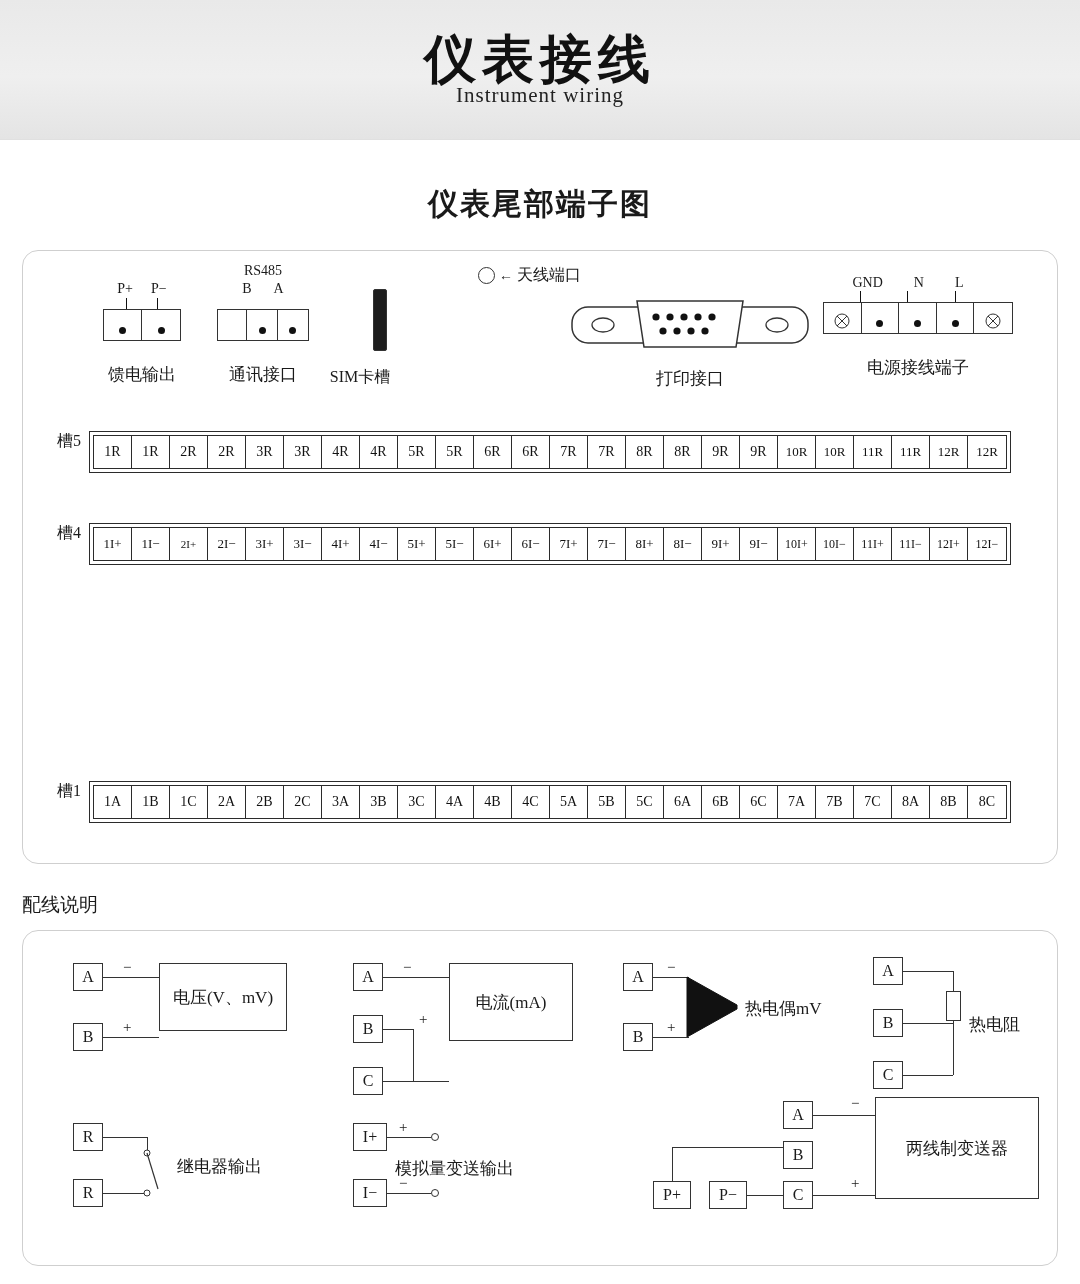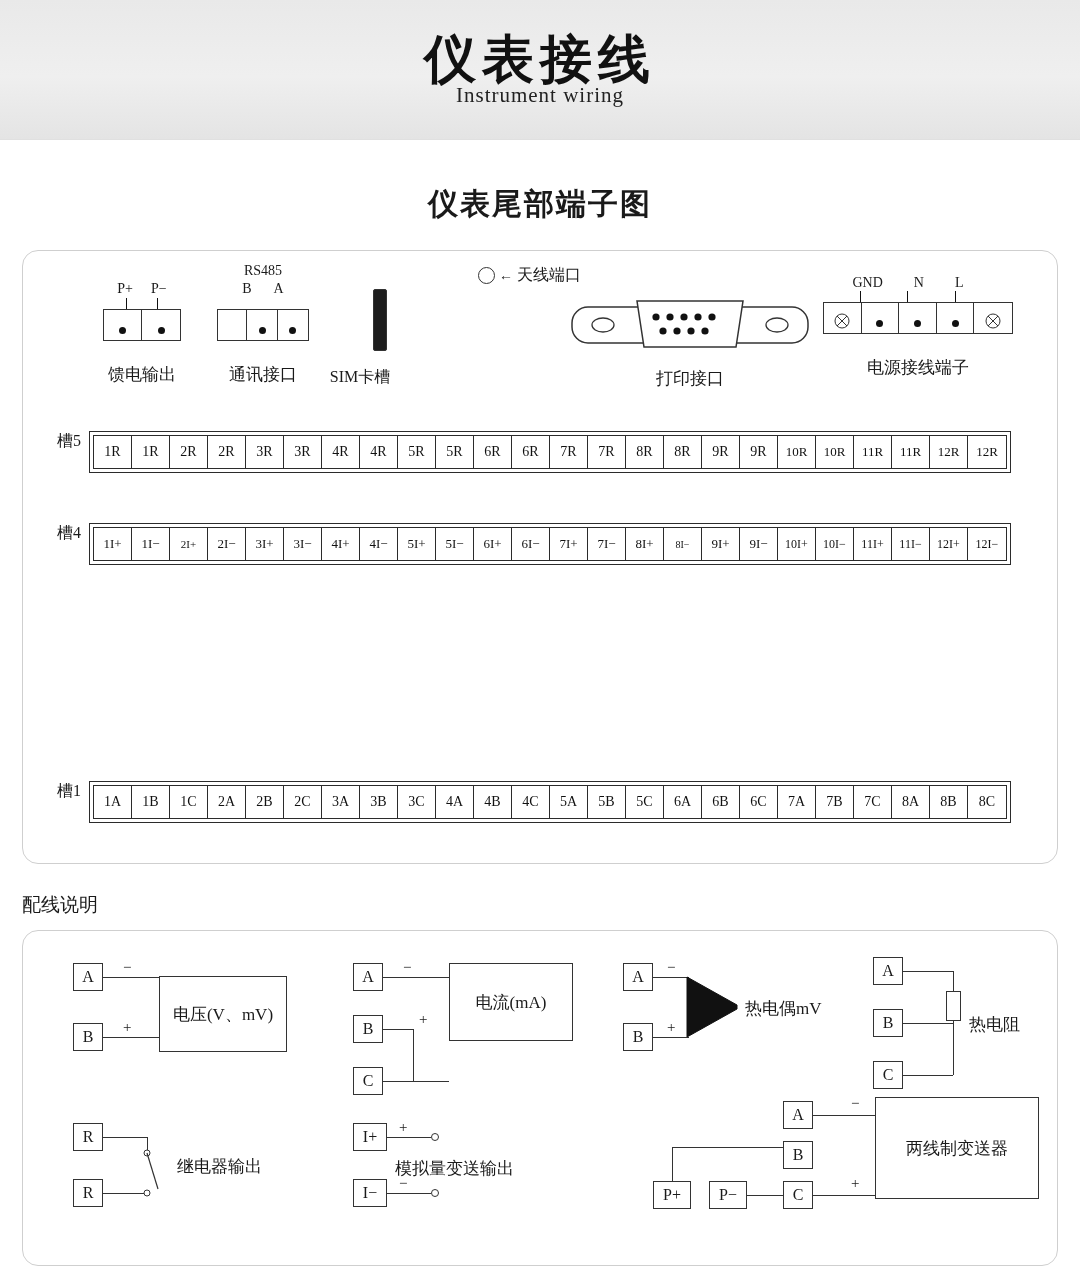--- a/index.html
+++ b/index.html
@@ -293,21 +293,21 @@
           <div class="cell" style="width: 38px; font-size: 13px;">3I−</div>
           <div class="cell" style="width: 38px; font-size: 13px;">4I+</div>
           <div class="cell" style="width: 38px; font-size: 13px;">4I−</div>
           <div class="cell" style="width: 38px; font-size: 13px;">5I+</div>
           <div class="cell" style="width: 38px; font-size: 13px;">5I−</div>
           <div class="cell" style="width: 38px; font-size: 13px;">6I+</div>
           <div class="cell" style="width: 38px; font-size: 13px;">6I−</div>
           <div class="cell" style="width: 38px; font-size: 13px;">7I+</div>
           <div class="cell" style="width: 38px; font-size: 13px;">7I−</div>
           <div class="cell" style="width: 38px; font-size: 13px;">8I+</div>
-          <div class="cell" style="width: 38px; font-size: 10px;">8I−</div>
+          <div class="cell" style="width: 38px; font-size: 13px;">8I−</div>
           <div class="cell" style="width: 38px; font-size: 13px;">9I+</div>
           <div class="cell" style="width: 38px; font-size: 13px;">9I−</div>
           <div class="cell" style="width: 38px; font-size: 12px;">10I+</div>
           <div class="cell" style="width: 38px; font-size: 12px;">10I−</div>
           <div class="cell" style="width: 38px; font-size: 12px;">11I+</div>
           <div class="cell" style="width: 38px; font-size: 12px;">11I−</div>
           <div class="cell" style="width: 38px; font-size: 12px;">12I+</div>
           <div class="cell" style="width: 38px; font-size: 12px;">12I−</div>
         </div>
     </div>
@@ -351,21 +351,21 @@
 
 <div class="panel2">
 
   <div class="abs" style="left:30px; top:28px; width:240px; height:100px;">
     <div class="box-lt abs" style="left:20px; top:4px;">A</div>
     <div class="box-lt abs" style="left:20px; top:64px;">B</div>
     <div class="line-h" style="left:50px; top:18px; width:56px;"></div>
     <div class="line-h" style="left:50px; top:78px; width:56px;"></div>
     <span class="sign abs" style="left:70px; top:0px;">−</span>
     <span class="sign abs" style="left:70px; top:60px;">+</span>
-    <div class="devbox abs" style="left:106px; top:17px; width:128px; height:76px;">电压(V、mV)</div>
+    <div class="devbox abs" style="left:106px; top:4px; width:128px; height:68px;">电压(V、mV)</div>
   </div>
 
   <div class="abs" style="left:320px; top:28px; width:240px; height:130px;">
     <div class="box-lt abs" style="left:10px; top:4px;">A</div>
     <div class="box-lt abs" style="left:10px; top:56px;">B</div>
     <div class="box-lt abs" style="left:10px; top:108px;">C</div>
     <div class="line-h" style="left:40px; top:18px; width:66px;"></div>
     <div class="line-h" style="left:40px; top:70px; width:30px;"></div>
     <div class="line-h" style="left:40px; top:122px; width:66px;"></div>
     <div class="line-v" style="left:70px; top:70px; height:52px;"></div>

